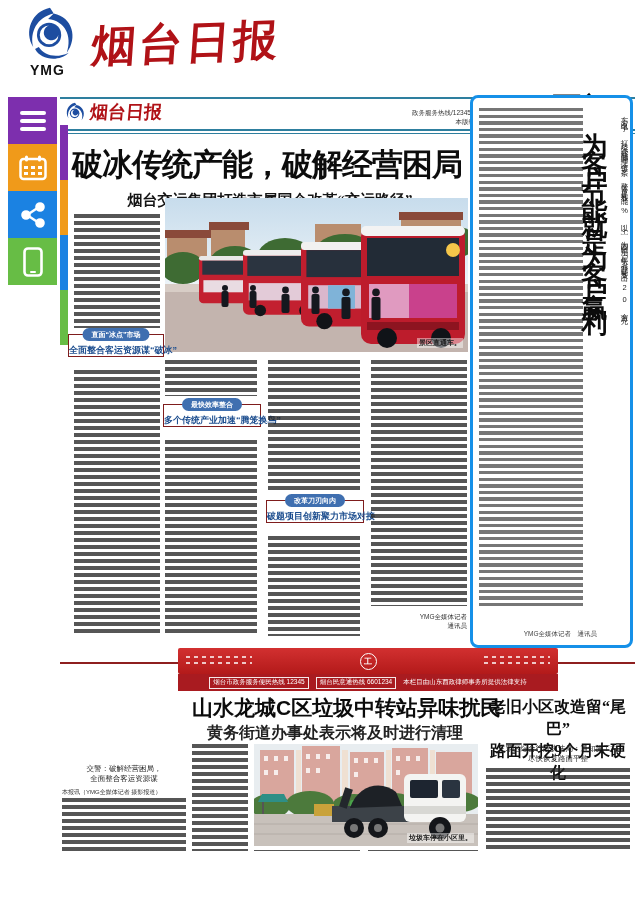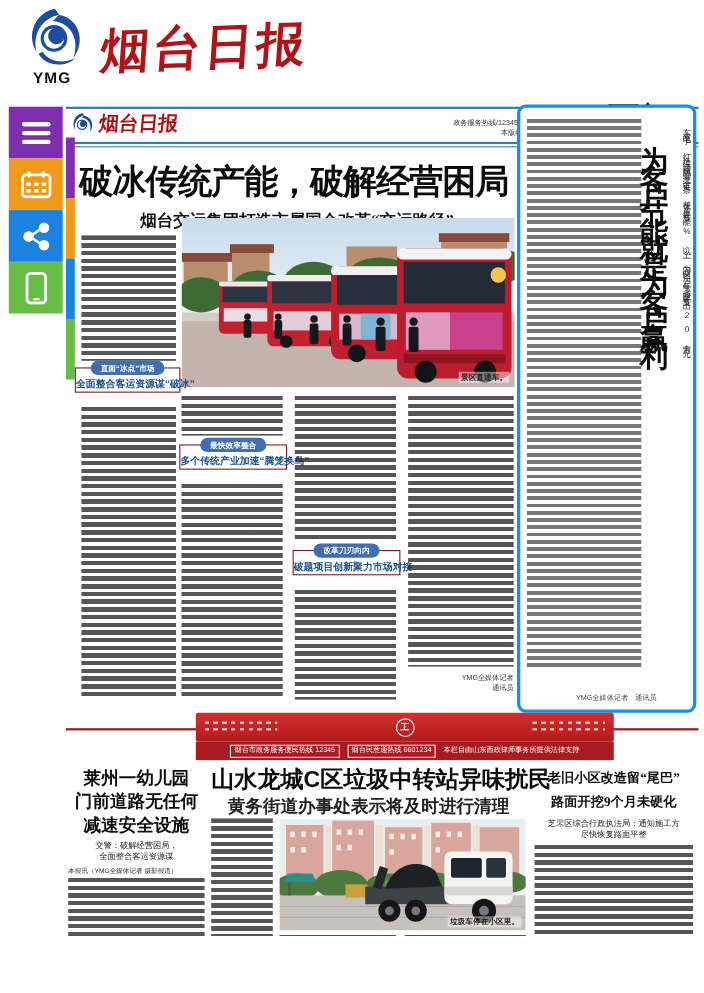--- a/index.html
+++ b/index.html
@@ -293,25 +293,20 @@
       <div class="dashes" style="right:8px;top:8px;width:66px;"></div>
       <div class="dashes" style="right:8px;top:14px;width:66px;"></div>
       <span style="width:15px;height:15px;border:1.8px solid #fff;border-radius:50%;display:flex;align-items:center;justify-content:center;color:#fff;font-size:8px;font-weight:bold;">工</span>
     </div>
     <div id="banner-sub">
       <span class="bn box">烟台市政务服务便民热线 12345</span>
       <span class="bn box">烟台民意通热线 6601234</span>
       <span class="bn">本栏目由山东西政律师事务所提供法律支持</span>
     </div>
 
-    <div class="bt-title" style="left:0;top:606px;width:128px;font-size:16px;line-height:21px;">
-      <div>莱州一幼儿园</div>
-      <div>门前道路无任何</div>
-      <div>减速安全设施</div>
-    </div>
     <div class="bt-deck" style="left:0;top:672px;width:128px;font-size:7.5px;line-height:10px;">
       <div>交警：破解经营困局，</div>
       <div>全面整合客运资源谋</div>
     </div>
     <div class="abs" style="left:2px;top:696px;width:124px;font-size:6px;color:#333;">本报讯（YMG全媒体记者 摄影报道）</div>
     <div class="gk" style="left:2px;top:706px;width:124px;height:92px;"></div>
 
     <div class="abs" style="left:132px;top:602px;width:286px;text-align:center;font-size:21px;font-weight:900;color:#0b0b0b;white-space:nowrap;">山水龙城C区垃圾中转站异味扰民</div>
     <div class="bt-deck" style="left:132px;top:631px;width:286px;font-size:16px;font-weight:bold;">黄务街道办事处表示将及时进行清理</div>
     <div class="gk" style="left:132px;top:652px;width:56px;height:144px;"></div>
@@ -387,21 +382,21 @@
           <circle cx="100" cy="84" r="4" fill="#777"></circle>
             <circle cx="124" cy="84" r="4" fill="#777"></circle>
             <circle cx="186" cy="84" r="4.5" fill="#777"></circle>
         </g>
       </svg>
       <div class="caption" style="right:4px;bottom:3px;">垃圾车停在小区里。</div>
     </div>
     <div class="gk" style="left:194px;top:758px;width:106px;height:38px;"></div>
     <div class="gk" style="left:308px;top:758px;width:110px;height:38px;"></div>
 
-    <div class="bt-title" style="left:424px;top:604px;width:148px;font-size:12px;line-height:22px;">
+    <div class="bt-title" style="left:424px;top:604px;width:148px;font-size:16px;line-height:22px;">
       <div>老旧小区改造留“尾巴”</div>
       <div>路面开挖9个月未硬化</div>
     </div>
     <div class="bt-deck" style="left:424px;top:652px;width:148px;font-size:7.5px;line-height:10px;">
       <div>芝罘区综合行政执法局：通知施工方</div>
       <div>尽快恢复路面平整</div>
     </div>
     <div class="gk" style="left:426px;top:676px;width:144px;height:120px;"></div>
 
   </div>

